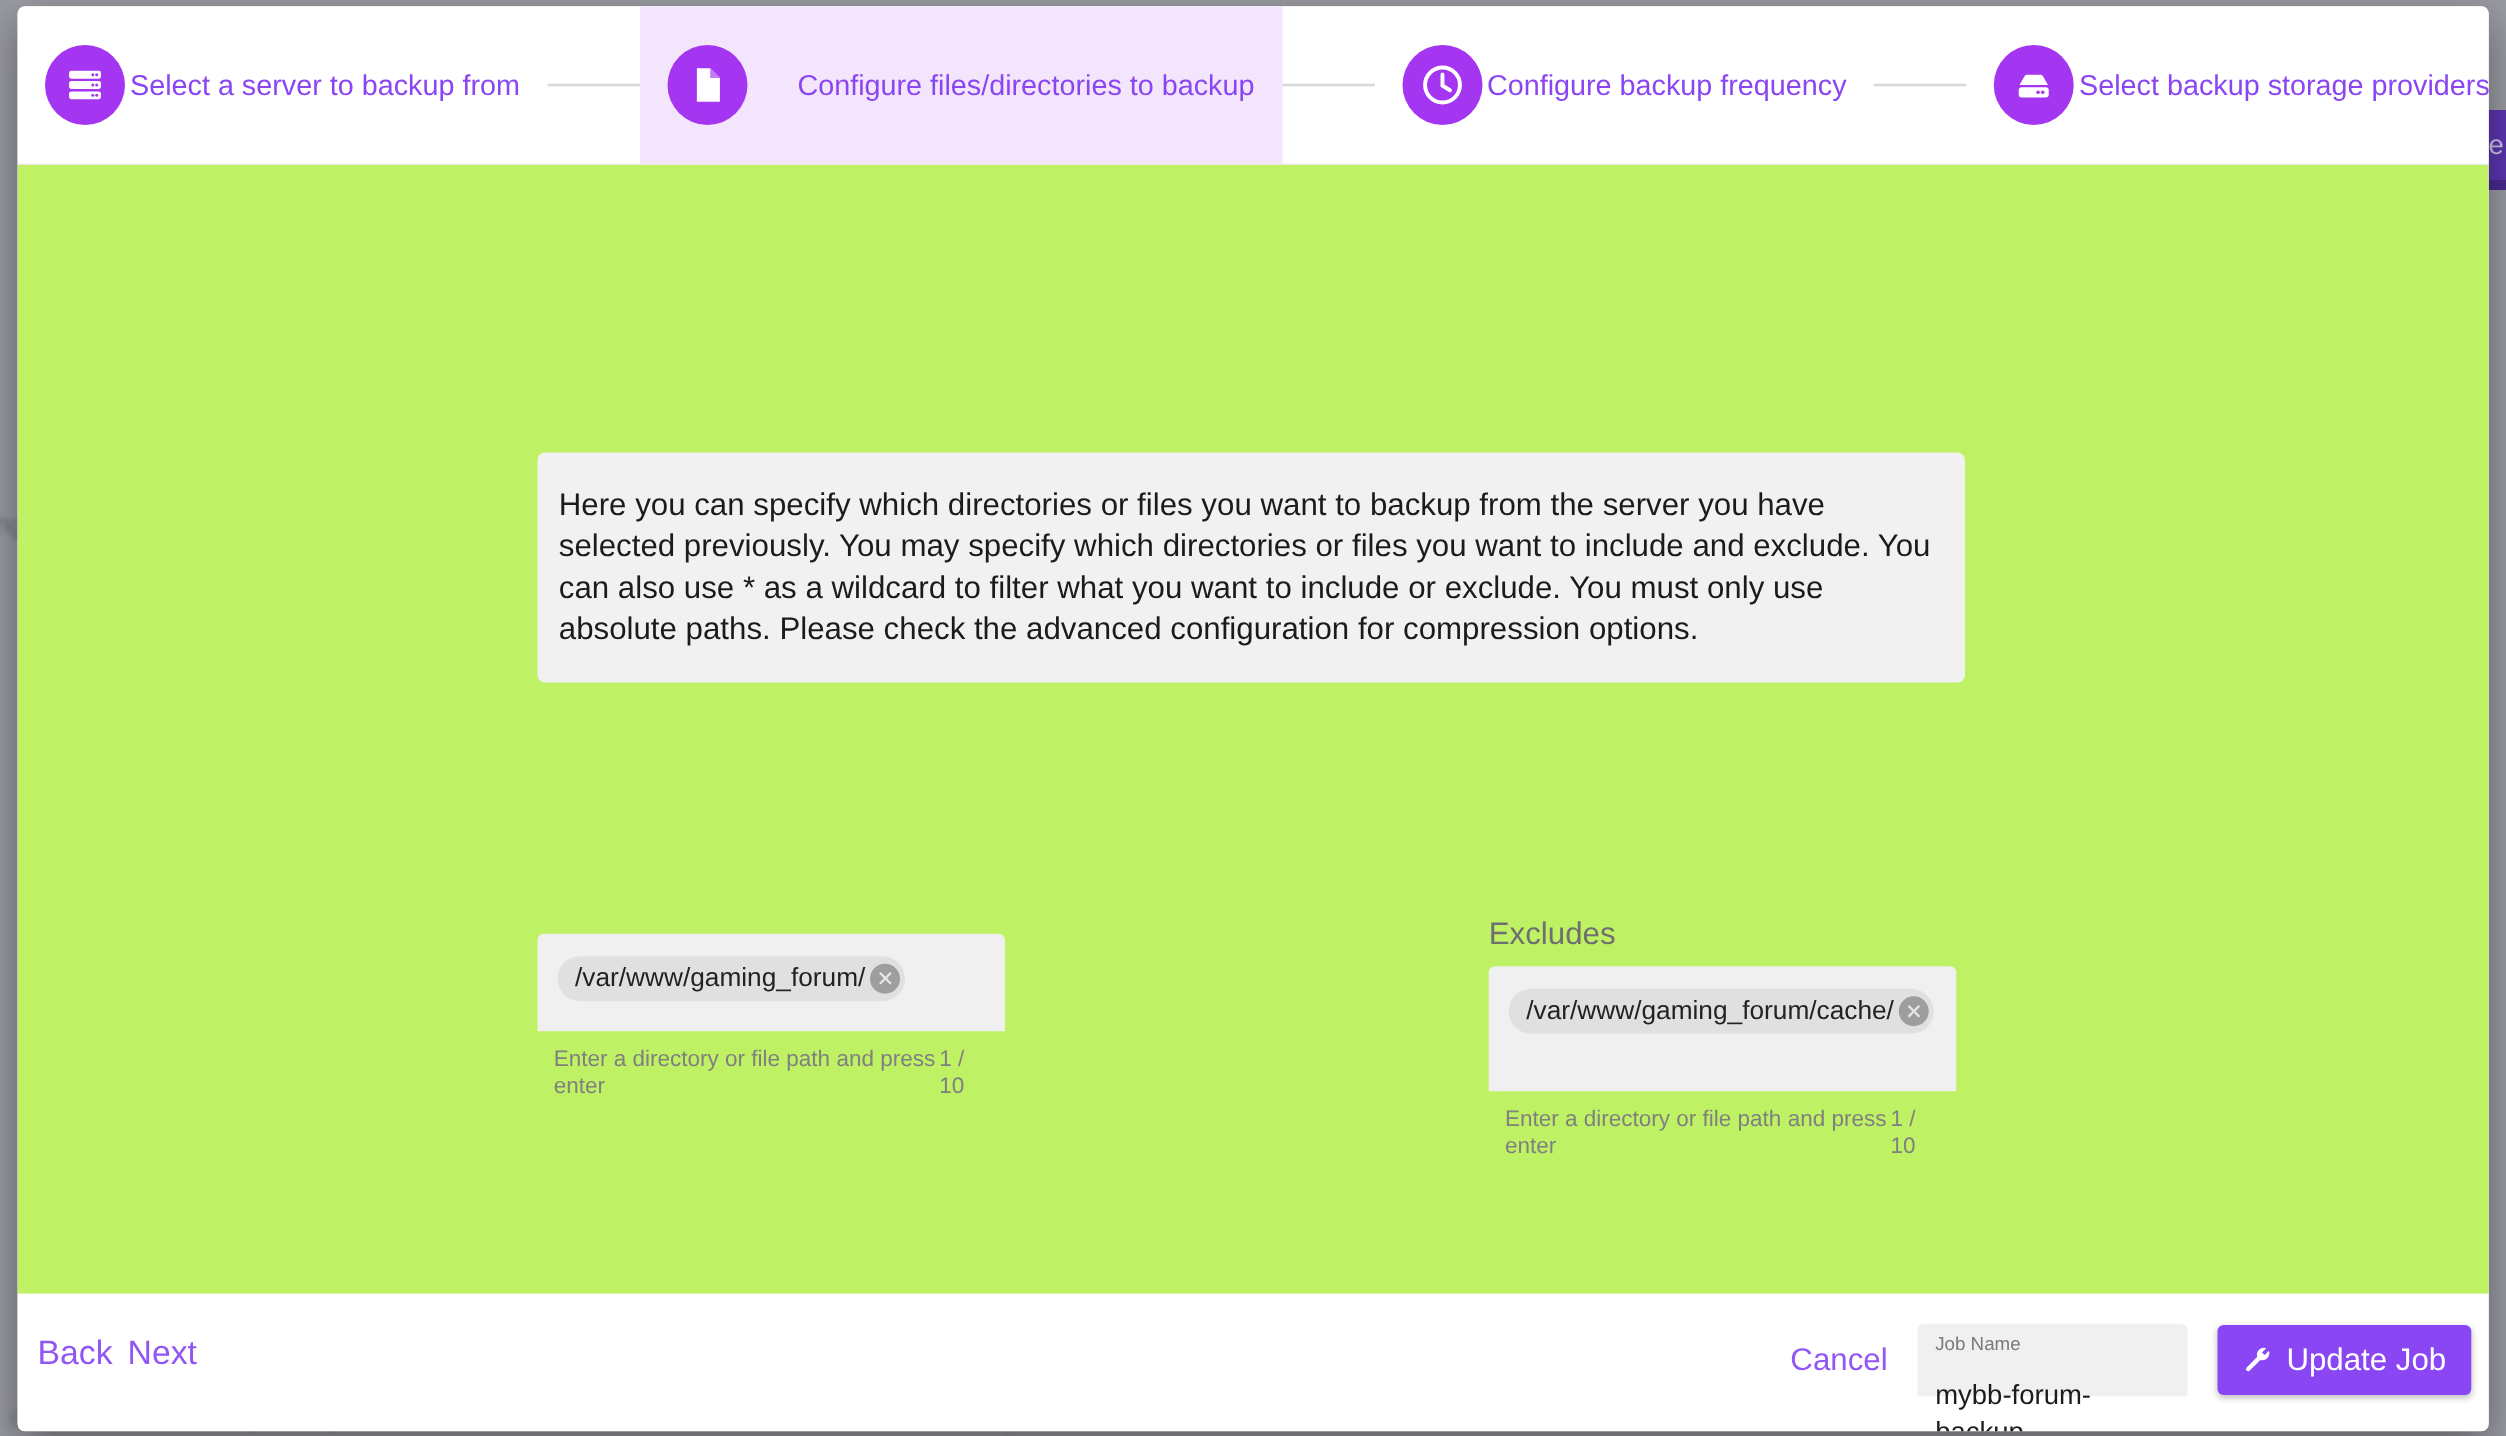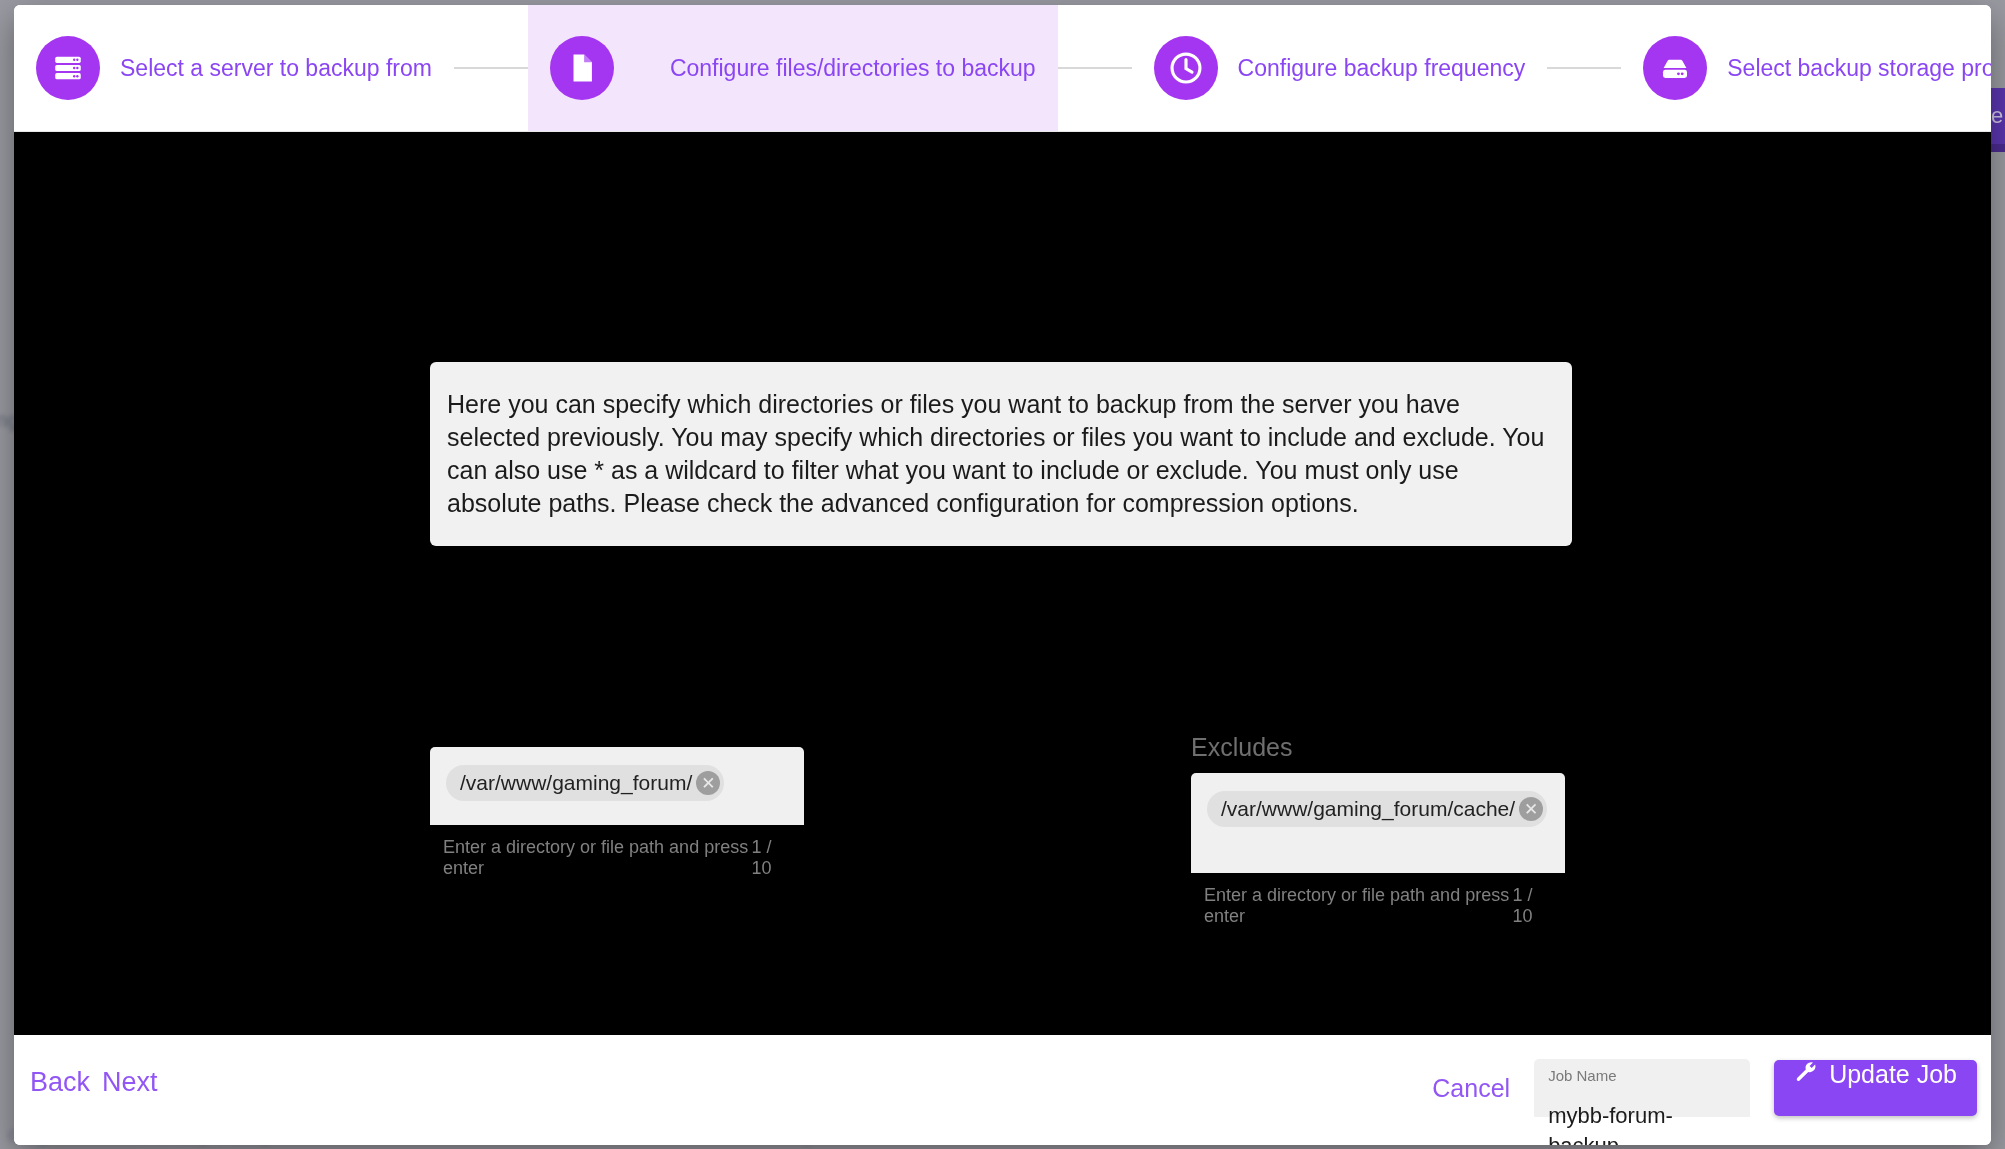--- a/index.html
+++ b/index.html
@@ -76,38 +76,38 @@
   .step.active { background: #f3e5fb; gap: 36px; }
   .step .circle {
     width: 64px; height: 64px;
     border-radius: 50%;
     background: #a435f0;
     display: flex; align-items: center; justify-content: center;
     flex: 0 0 64px;
   }
   .step .circle svg { display: block; }
   .step .label {
-    margin-left: 20px;
+    margin-left: 4px;
     font-size: 23px;
     color: #8b46f3;
     white-space: nowrap;
     text-align: right;
   }
   .connector {
     flex: 0 0 auto;
     align-self: center;
     width: 74px; height: 2px;
     background: #d8d8d8;
   }
 
   
   .modal-body {
     flex: 1 1 auto;
     position: relative;
-    background: #000000;
+    background: #bef264;
     padding-left: 12px;
   }
 
   .info-box {
     position: absolute;
     left: 416px; top: 230px;
     width: 1142px;
     background: #f1f1f1;
     border-radius: 6px;
     padding: 26px 17px 26px 17px;
@@ -211,21 +211,21 @@
     font-size: 22px; color: #1b1b1b; line-height: 30px; margin-top: 16px;
   }
   .update-btn {
     height: 56px;
     background: #8b46f3;
     border: none;
     border-radius: 5px;
     color: #fff;
     font-size: 25px;
     font-family: "Liberation Sans", sans-serif;
-    display: inline-flex; align-items: flex-start; gap: 11px;
+    display: inline-flex; align-items: center; gap: 11px;
     padding: 0 20px;
     cursor: pointer;
     box-shadow: 0 2px 5px rgba(0,0,0,.25);
   }
   .update-btn svg { display: block; }
 </style>
 </head>
 <body>
 
 <div id="backdrop">

